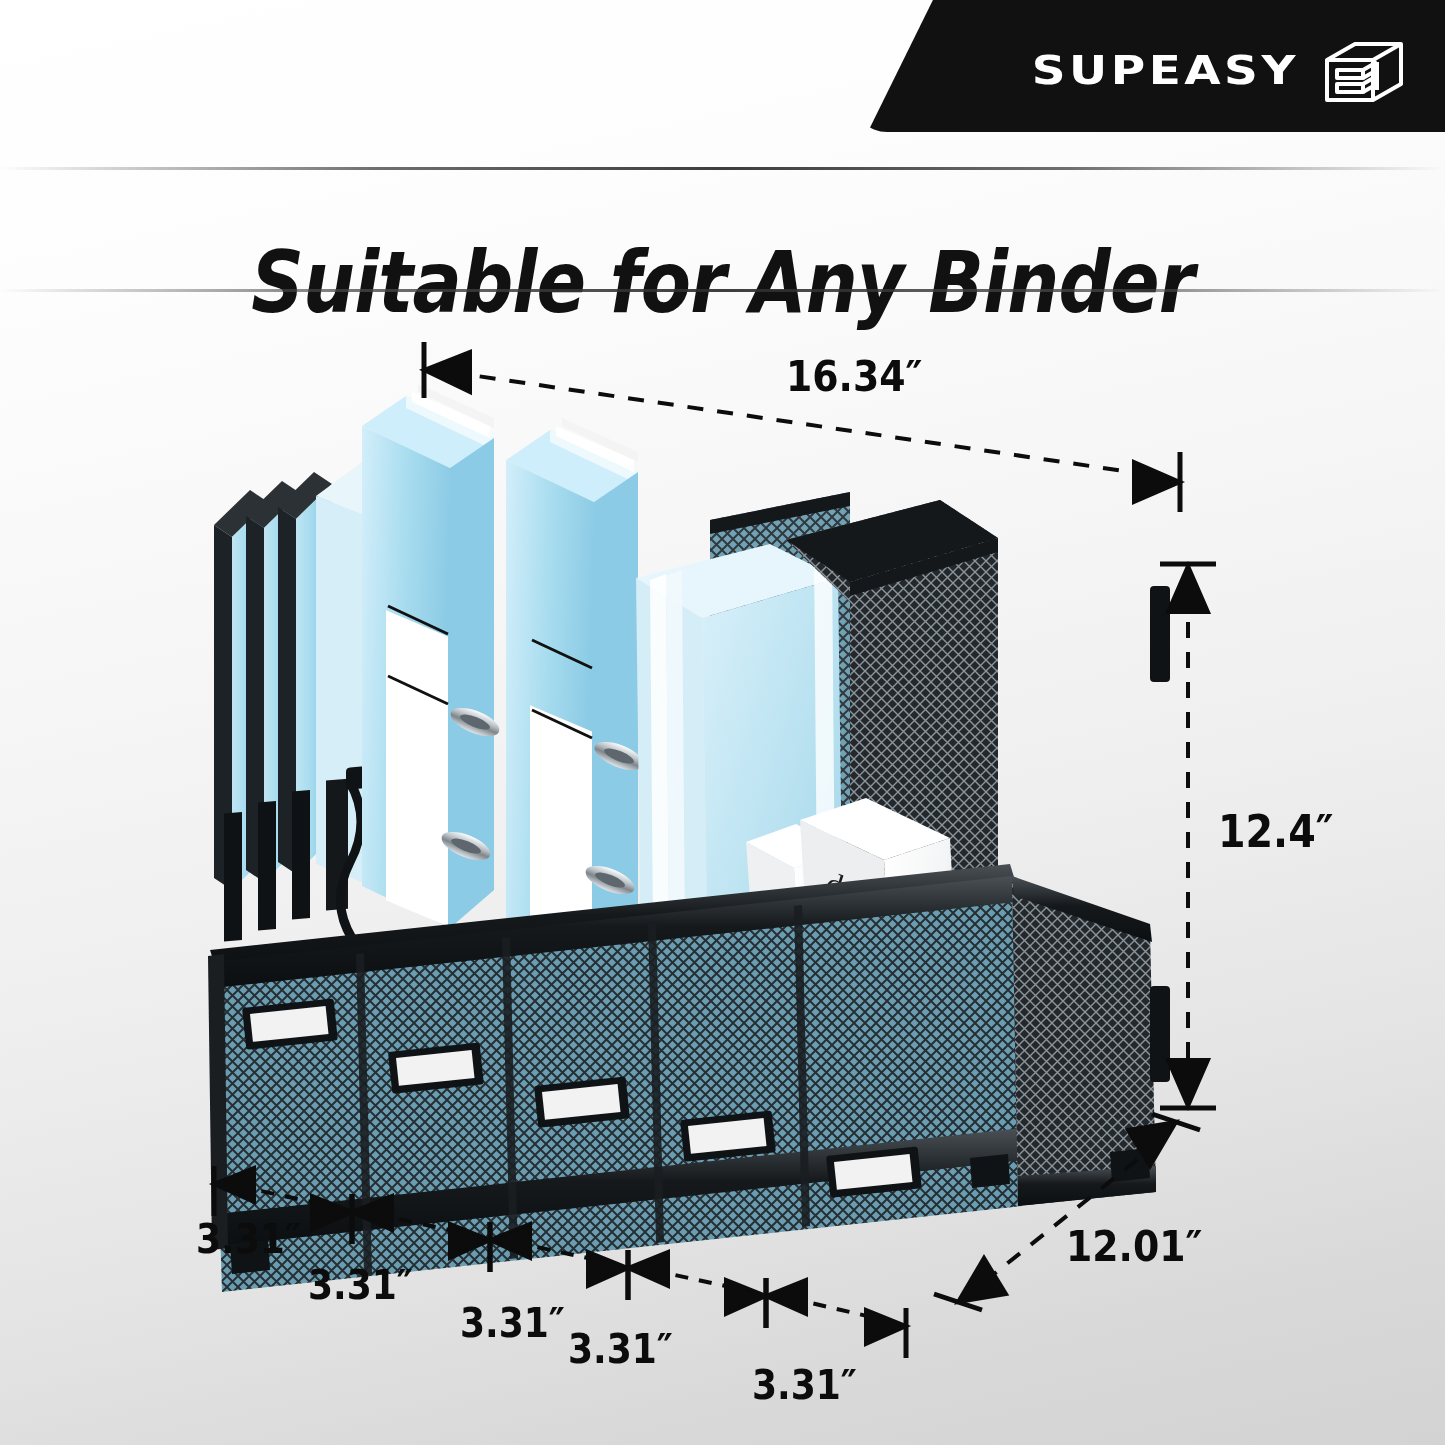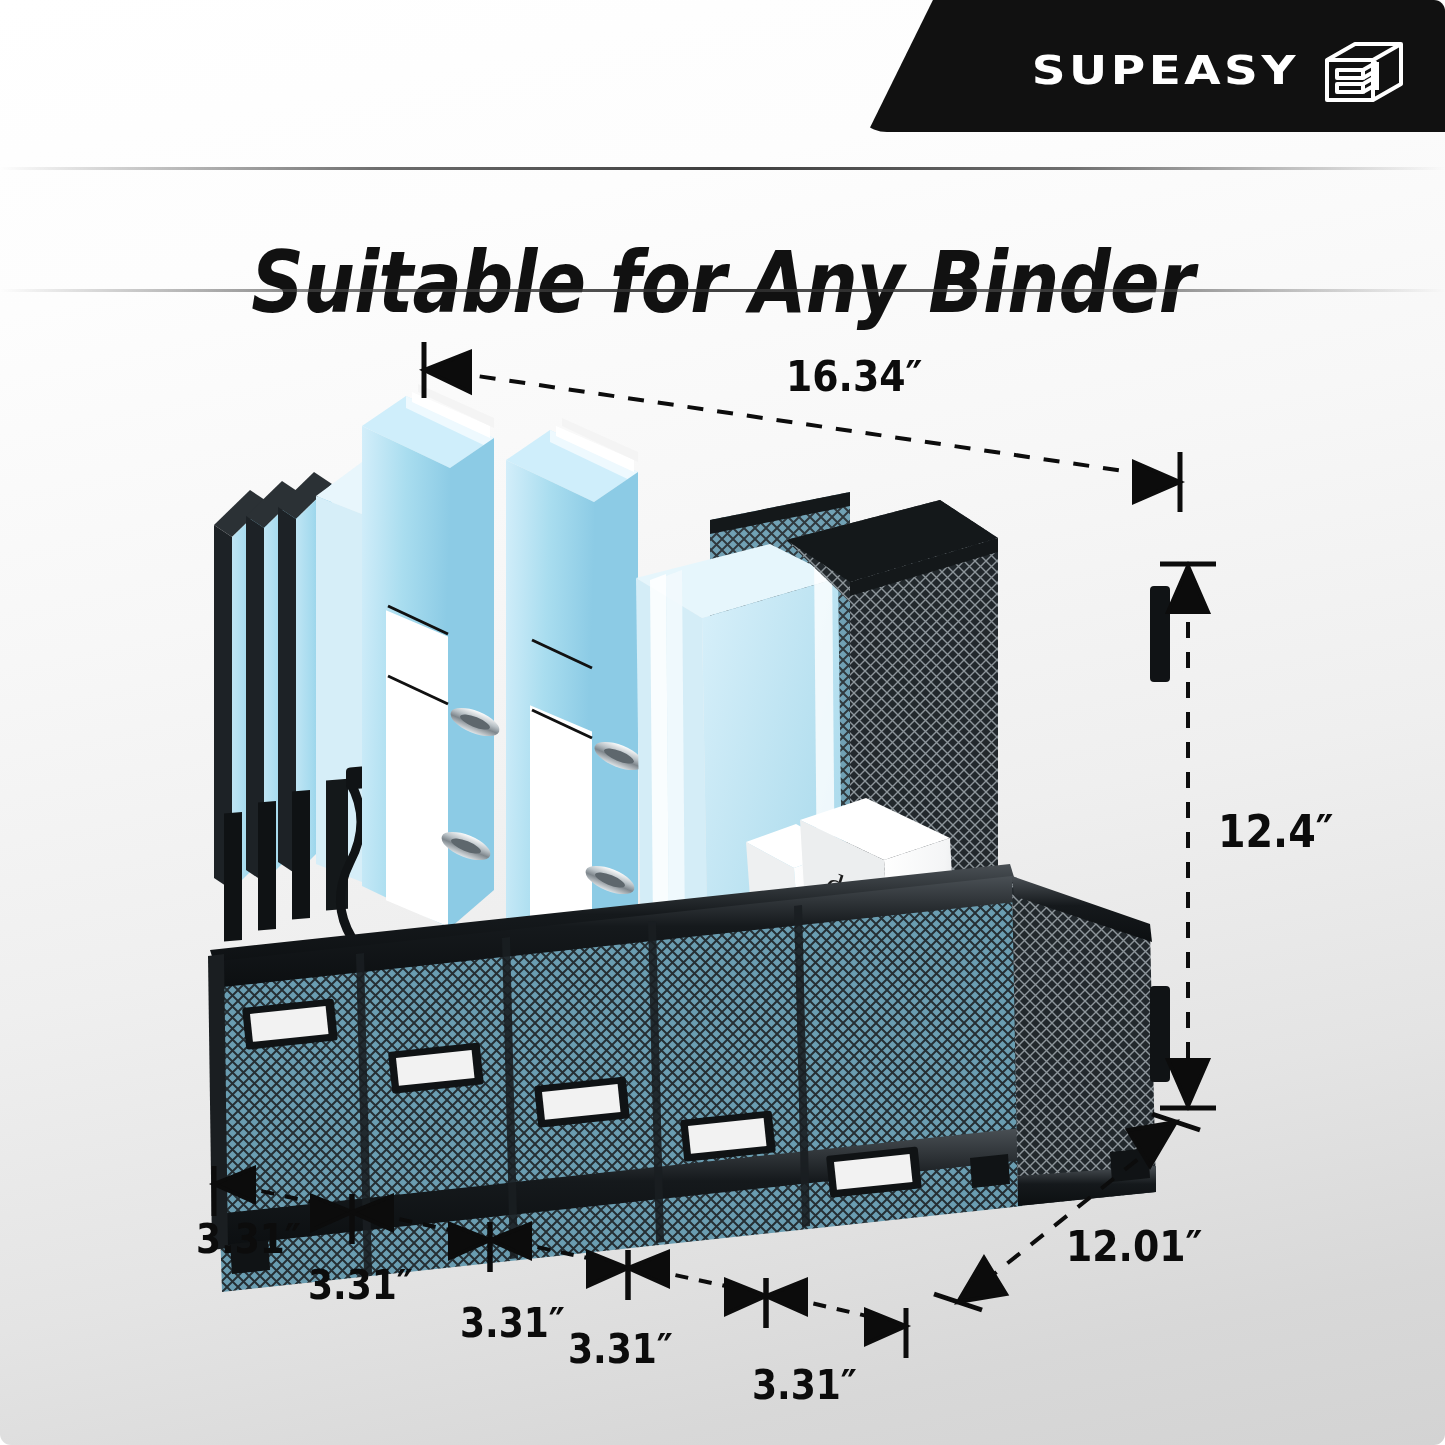--- a/index.html
+++ b/index.html
@@ -14,21 +14,20 @@
     overflow: hidden;
     font-family: "Liberation Sans", sans-serif;
     background: linear-gradient(168deg,
         #ffffff 0%,
         #fdfdfd 18%,
         #f7f7f7 38%,
         #efefef 58%,
         #e4e4e4 76%,
         #d8d8d8 90%,
         #d3d3d3 100%);
-    border-radius: 11px;
   }
 
   
   .header-banner {
     position: absolute;
     top: 0;
     left: 853px;
     width: 592px;
     height: 132px;
     background: #111111;

